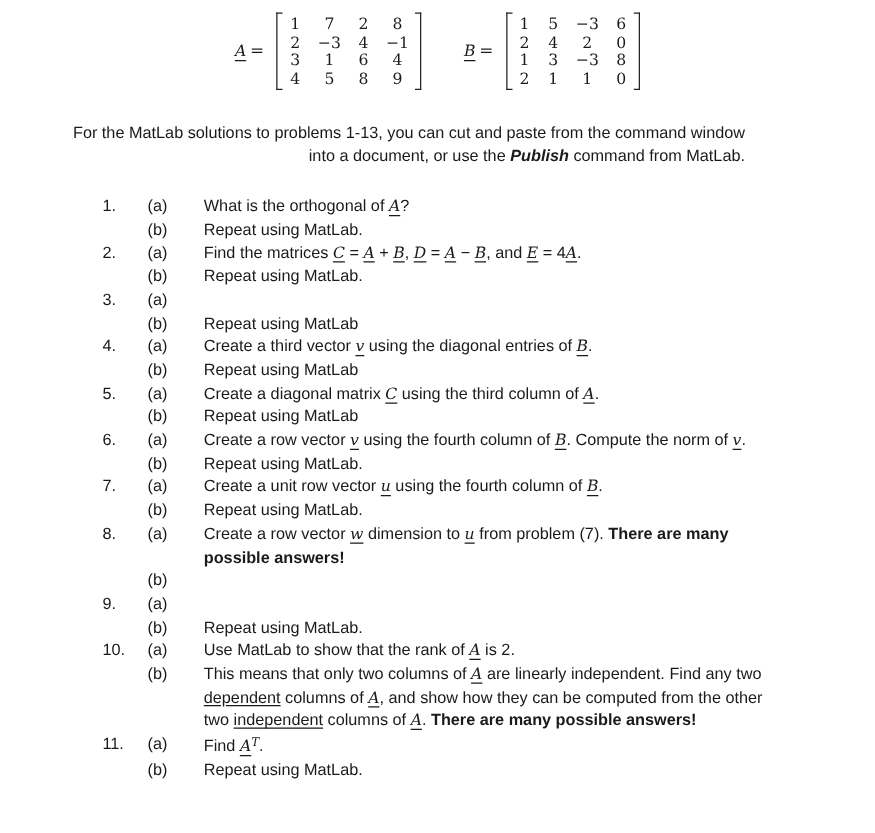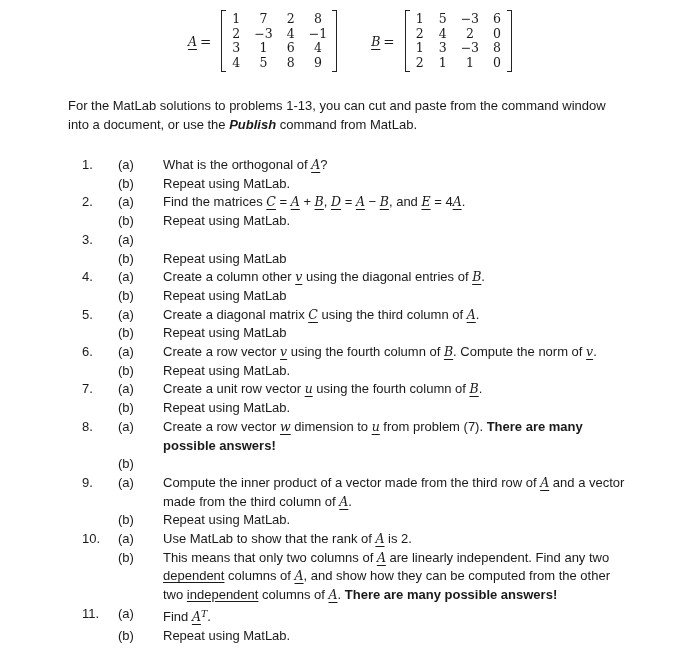--- a/index.html
+++ b/index.html
@@ -24,21 +24,21 @@
   .bracket-left  { border-left: 1.3px solid #222; border-top: 1.3px solid #222; border-bottom: 1.3px solid #222; }
   .bracket-right { border-right: 1.3px solid #222; border-top: 1.3px solid #222; border-bottom: 1.3px solid #222; }
   .matrix-grid {
     display: grid; grid-template-columns: repeat(4, auto);
     column-gap: 13px; padding: 2px 5px;
     font-family: "DejaVu Serif", serif; font-size: 12.5px; line-height: 14.5px;
   }
   .matrix-cell { text-align: center; min-width: 10px; }
 
   
-  .intro { margin: 24px 60px 0 68px; max-width: 560px; line-height: 19px; }
+  .intro { margin: 24px 60px 0 36px; max-width: 560px; line-height: 19px; text-align: right; }
 
   
   .problems { margin: 22px 38px 0 82px; }
   .problem-row { display: grid; grid-template-columns: 36px 45px 1fr; line-height: 18.7px; }
   .col-num, .col-letter { white-space: nowrap; }
   .col-text { max-width: 468px; }
 
   
   .seg { }
   .math {
@@ -139,21 +139,21 @@
         <span class="col-letter">(a)</span>
       </div>
       <div class="problem-row">
         <span class="col-num"></span>
         <span class="col-letter">(b)</span>
         <span class="col-text"><span class="seg">Repeat using MatLab</span></span>
       </div>
       <div class="problem-row">
         <span class="col-num">4.</span>
         <span class="col-letter">(a)</span>
-        <span class="col-text"><span class="seg">Create a column other </span><span class="seg math">v</span><span class="seg"> using the diagonal entries of </span><span class="seg math">B</span><span class="seg">.</span></span>
+        <span class="col-text"><span class="seg">Create a third vector </span><span class="seg math">v</span><span class="seg"> using the diagonal entries of </span><span class="seg math">B</span><span class="seg">.</span></span>
       </div>
       <div class="problem-row">
         <span class="col-num"></span>
         <span class="col-letter">(b)</span>
         <span class="col-text"><span class="seg">Repeat using MatLab</span></span>
       </div>
       <div class="problem-row">
         <span class="col-num">5.</span>
         <span class="col-letter">(a)</span>
         <span class="col-text"><span class="seg">Create a diagonal matrix </span><span class="seg math">C</span><span class="seg"> using the third column of </span><span class="seg math">A</span><span class="seg">.</span></span>
@@ -188,21 +188,20 @@
         <span class="col-letter">(a)</span>
         <span class="col-text"><span class="seg">Create a row vector </span><span class="seg math">w</span><span class="seg"> dimension to </span><span class="seg math">u</span><span class="seg"> from problem (7). </span><span class="seg bold">There are many possible answers!</span></span>
       </div>
       <div class="problem-row">
         <span class="col-num"></span>
         <span class="col-letter">(b)</span>
       </div>
       <div class="problem-row">
         <span class="col-num">9.</span>
         <span class="col-letter">(a)</span>
-        <span class="col-text"><span class="seg">Compute the inner product of a vector made from the third row of </span><span class="seg math">A</span><span class="seg"> and a vector made from the third column of </span><span class="seg math">A</span><span class="seg">.</span></span>
       </div>
       <div class="problem-row">
         <span class="col-num"></span>
         <span class="col-letter">(b)</span>
         <span class="col-text"><span class="seg">Repeat using MatLab.</span></span>
       </div>
       <div class="problem-row">
         <span class="col-num">10.</span>
         <span class="col-letter">(a)</span>
         <span class="col-text"><span class="seg">Use MatLab to show that the rank of </span><span class="seg math">A</span><span class="seg"> is 2.</span></span>

